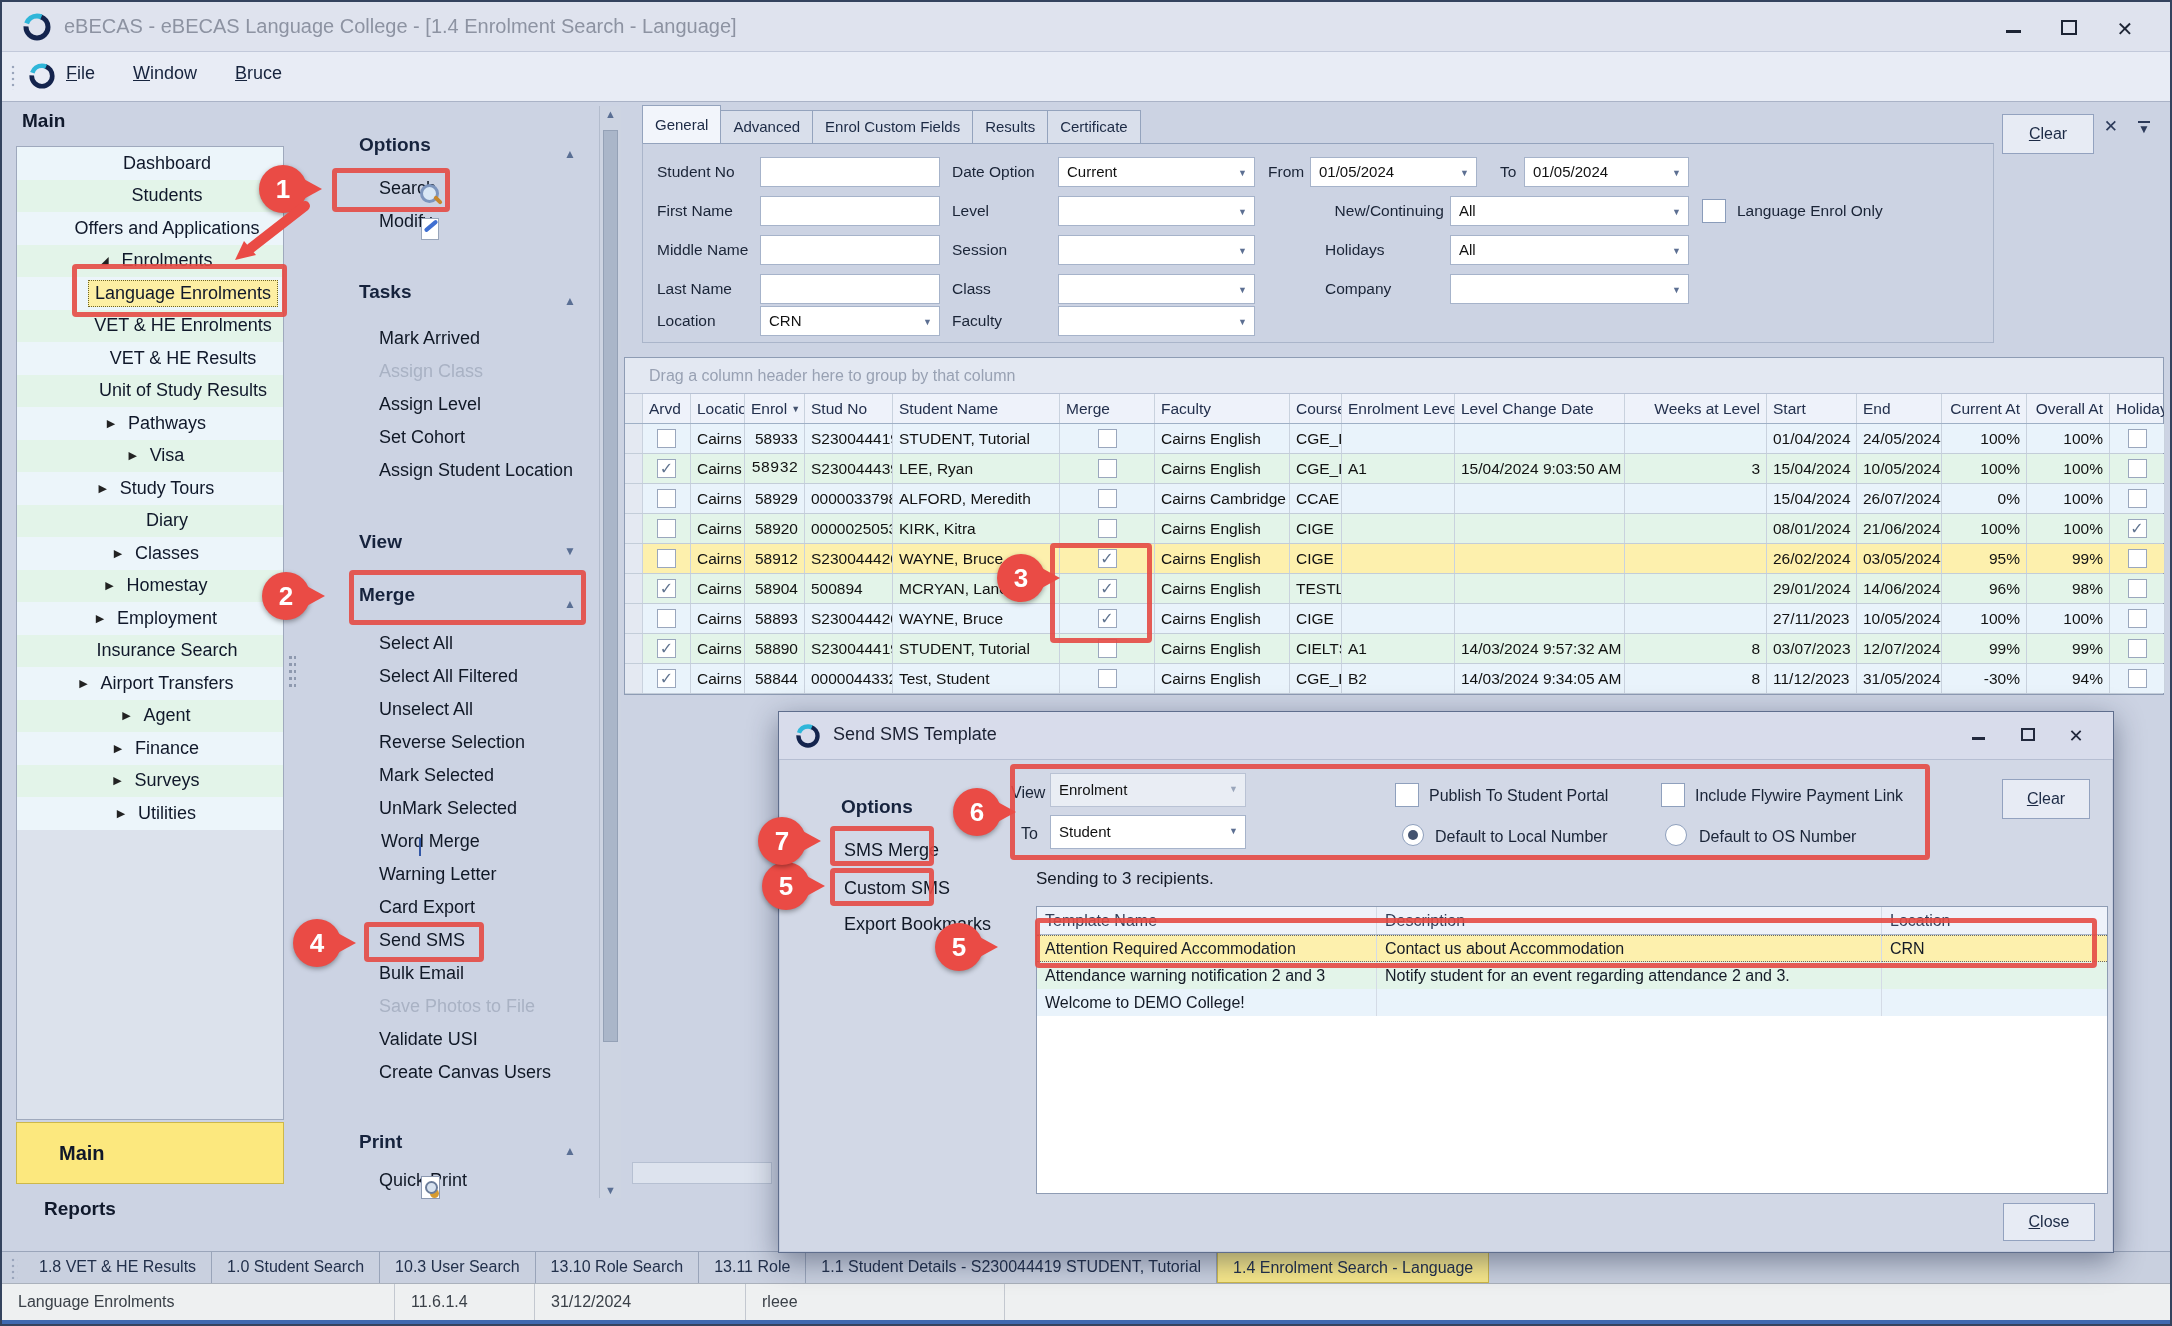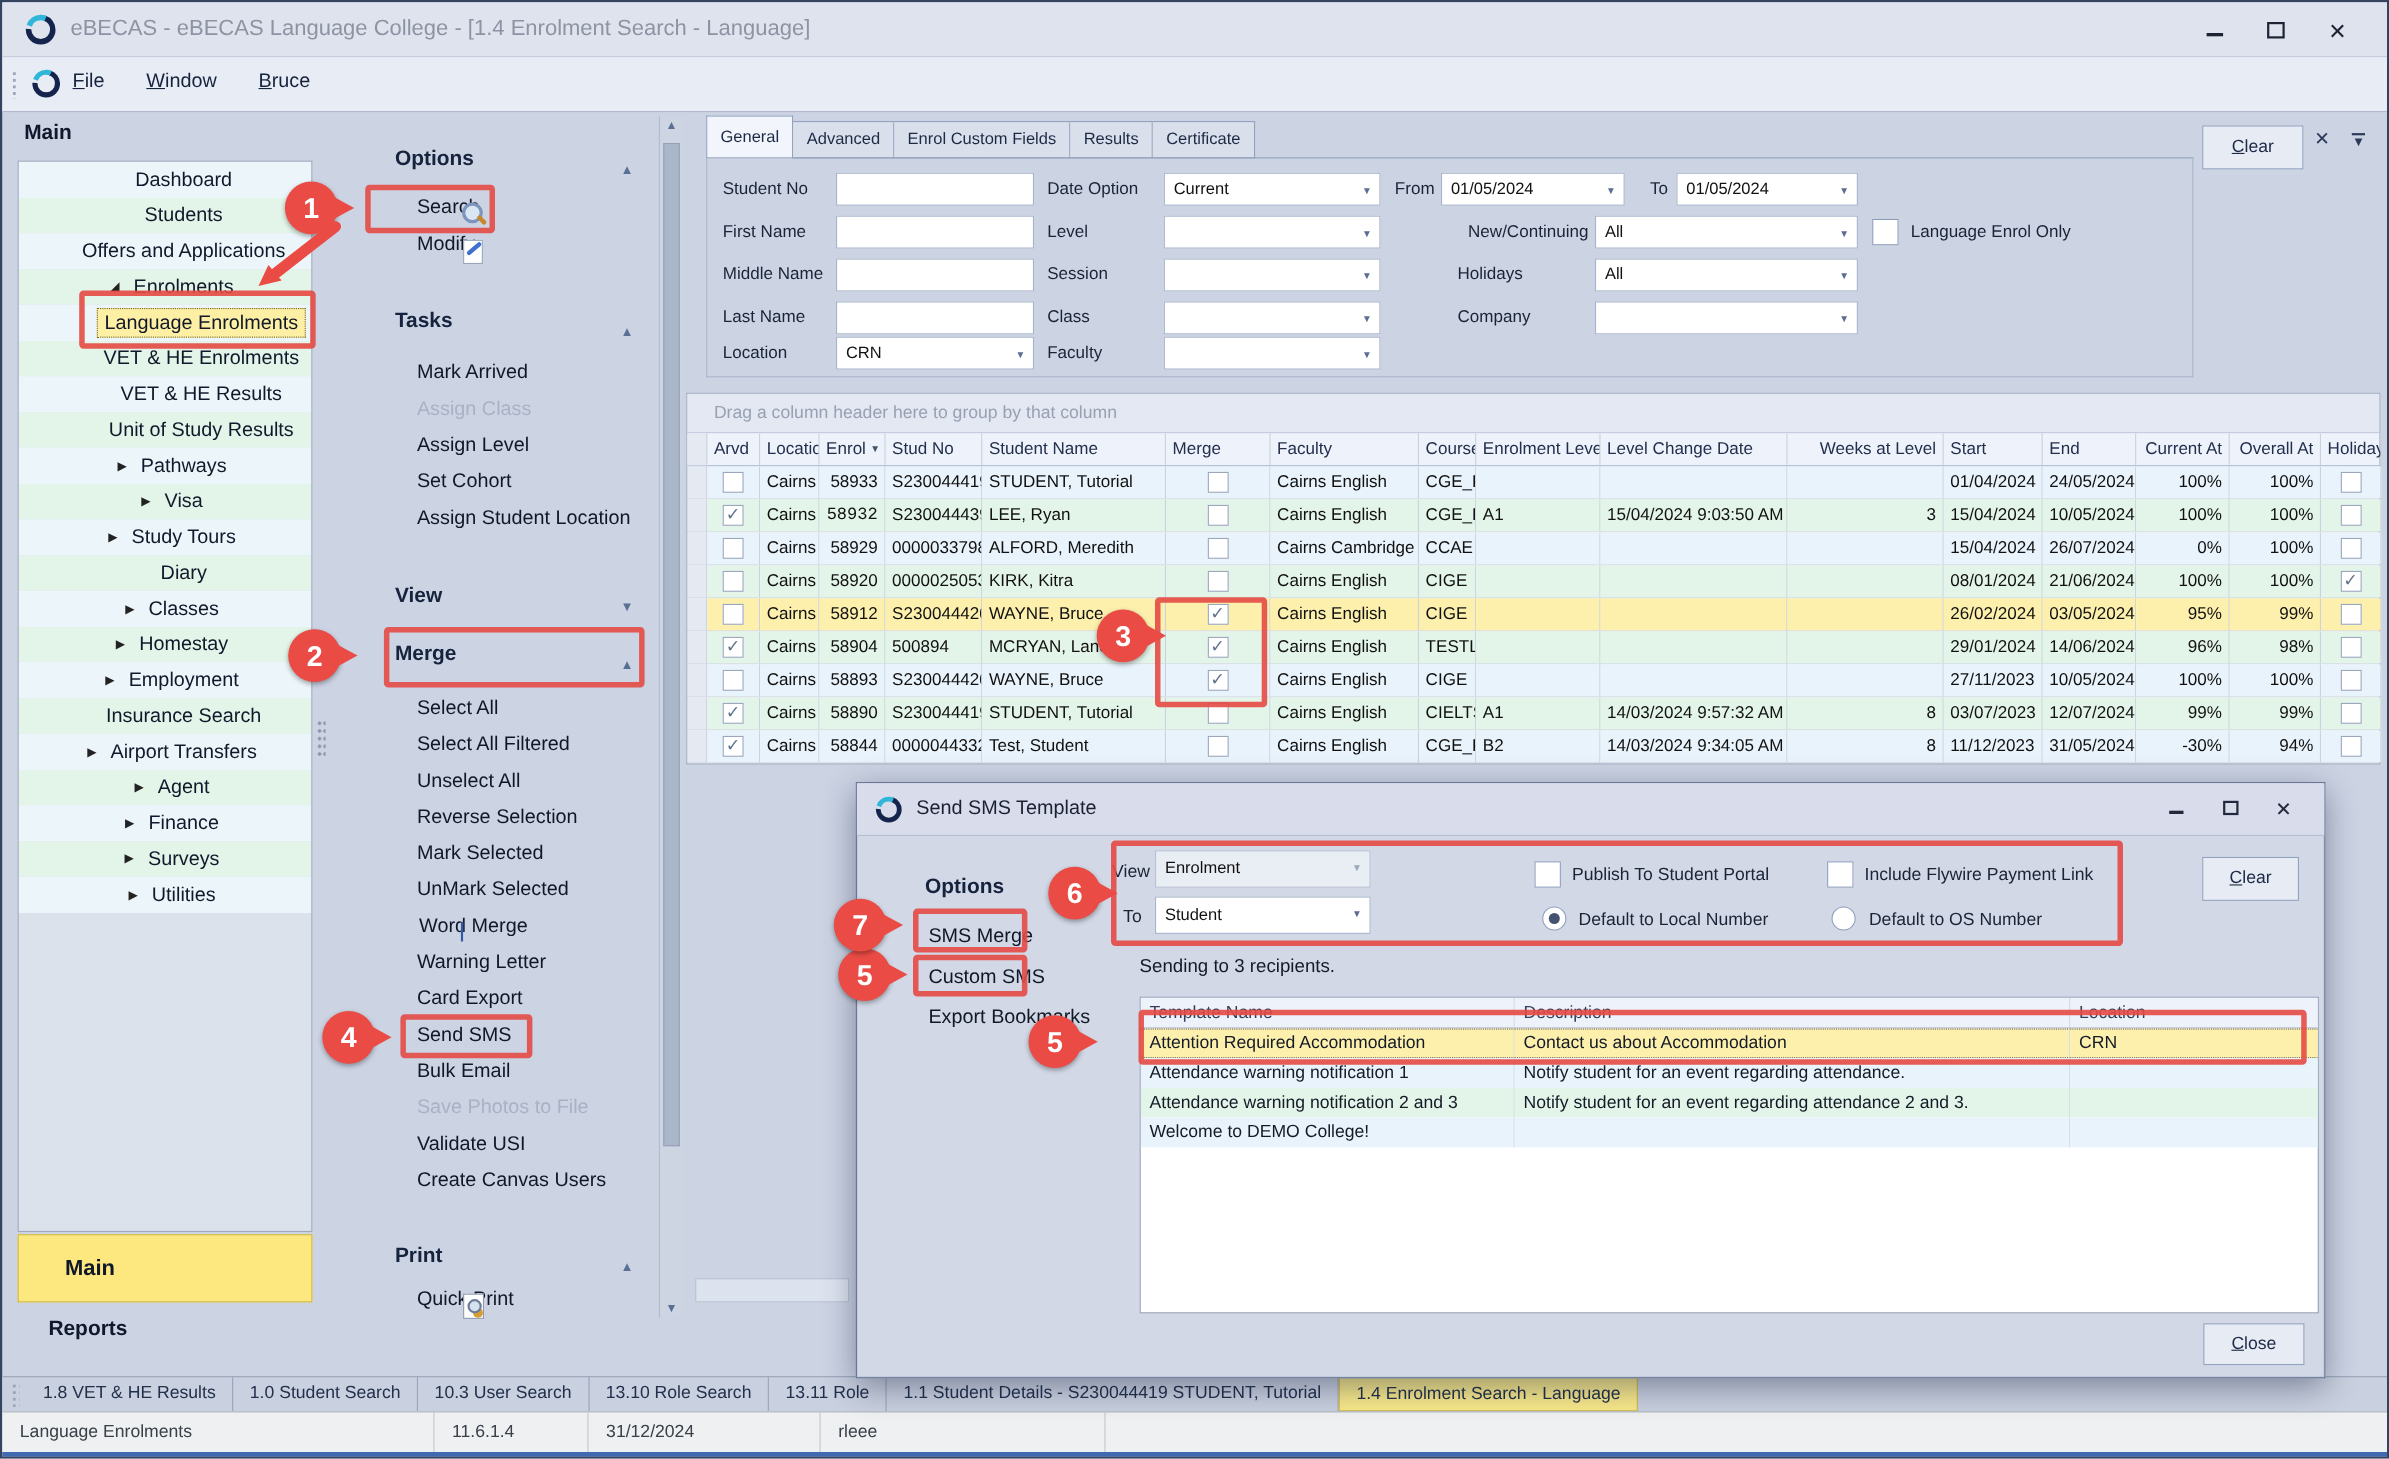--- a/index.html
+++ b/index.html
@@ -675,25 +675,20 @@
           <div class="dtc" style="width: 340px;">Template Name</div>
           <div class="dtc" style="width: 505px;">Description</div>
           <div class="dtc" style="width: 227px;">Location</div>
         </div>
       <div>
           <div class="dtrow sel">
             <div class="dtc" style="width: 340px;">Attention Required Accommodation</div>
             <div class="dtc" style="width: 505px;">Contact us about Accommodation</div>
             <div class="dtc" style="width: 227px;">CRN</div>
           </div>
-          <div class="dtrow b">
-            <div class="dtc" style="width: 340px;">Attendance warning notification 1</div>
-            <div class="dtc" style="width: 505px;">Notify student for an event regarding attendance.</div>
-            <div class="dtc" style="width: 227px;"></div>
-          </div>
           <div class="dtrow g">
             <div class="dtc" style="width: 340px;">Attendance warning notification 2 and 3</div>
             <div class="dtc" style="width: 505px;">Notify student for an event regarding attendance 2 and 3.</div>
             <div class="dtc" style="width: 227px;"></div>
           </div>
           <div class="dtrow b">
             <div class="dtc" style="width: 340px;">Welcome to DEMO College!</div>
             <div class="dtc" style="width: 505px;"></div>
             <div class="dtc" style="width: 227px;"></div>
           </div>

